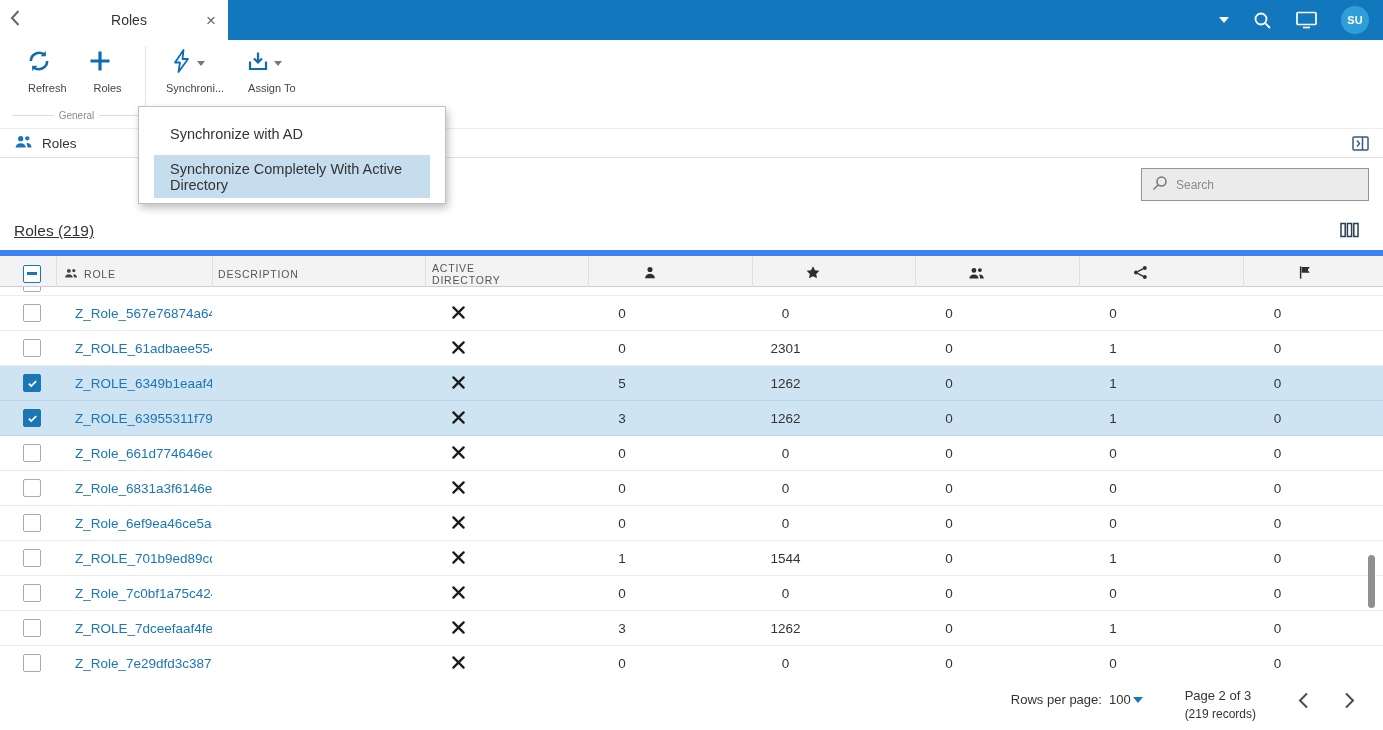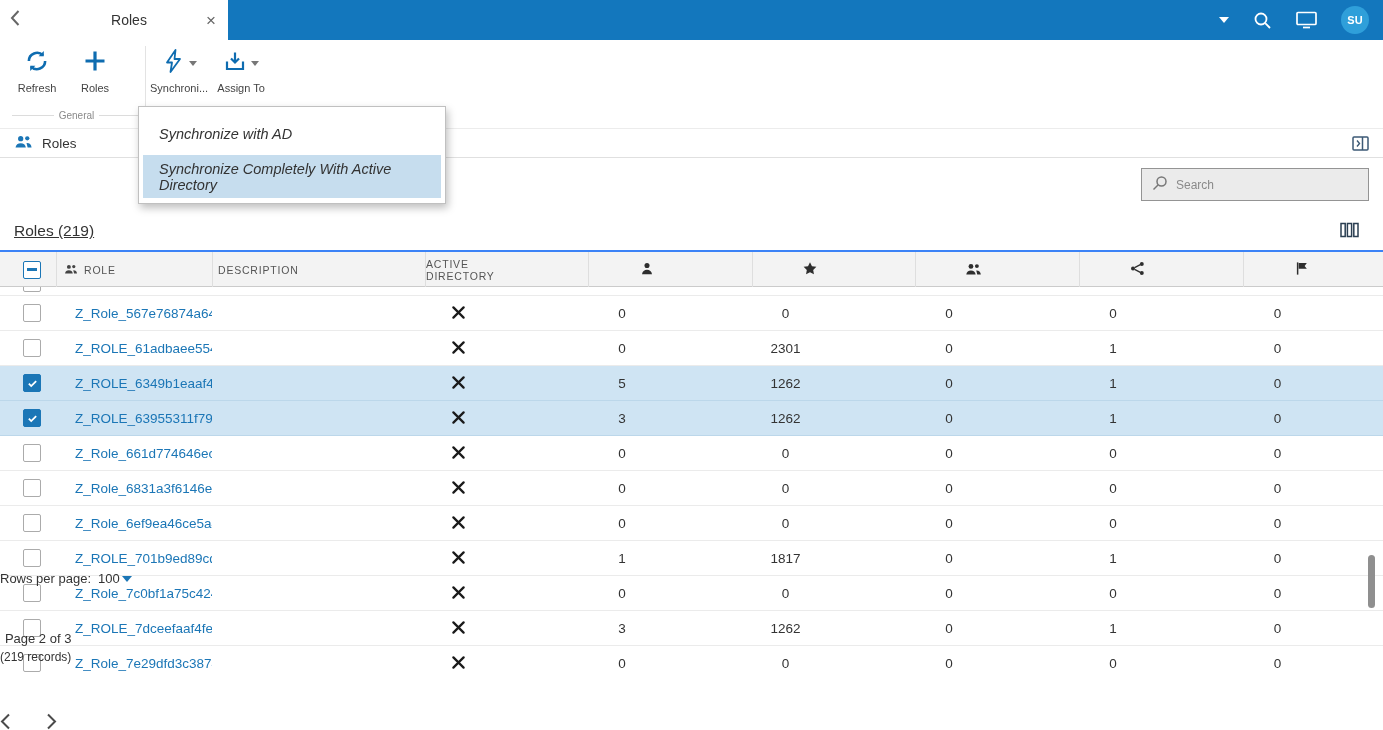--- a/index.html
+++ b/index.html
@@ -21,54 +21,54 @@
   .topbar-right { position:absolute; right:0; top:0; height:40px; display:flex; align-items:center; gap:24px; padding-right:14px; }
   .tb-caret { width:0; height:0; border-left:5.5px solid transparent; border-right:5.5px solid transparent; border-top:6px solid #fff; cursor:pointer; }
   .tb-icon { display:flex; align-items:center; cursor:pointer; }
   .avatar { width:28px; height:28px; border-radius:50%; background:var(--avatar,#2f9fda); color:#fff; font-size:11px; font-weight:bold; display:flex; align-items:center; justify-content:center; cursor:pointer; }
 
   
   .toolbar { position:absolute; top:40px; left:0; width:1383px; height:88px; background:#fff; }
   .toolbar-inner { display:flex; align-items:flex-start; padding-left:8px; }
   .tool { display:flex; flex-direction:column; align-items:center; min-width:58px; padding:9px 4px 2px; cursor:pointer; }
   .tool-iconrow { height:28px; display:flex; align-items:center; gap:4px; }
-  .tool-label { margin-top:5px; font-size:11px; color:#444; white-space:nowrap; }
+  .tool-label { margin-top:5px; font-size:11px; color:#444; white-space:nowrap;margin-left:16px; }
   .mini-caret { width:0; height:0; border-left:4px solid transparent; border-right:4px solid transparent; border-top:5px solid #777; }
   .group { position:relative; width:137px; display:flex; }
   .group-caption { position:absolute; left:0; top:70px; width:137px; display:flex; align-items:center; gap:5px; padding:0 4px; font-size:10px; color:#8a8a8a;text-align:right; }
   .group-caption .gline { flex:1; height:1px; background:#dcdcdc; }
   .vdiv { width:1px; background:#e3e3e3; height:78px; margin-top:6px; }
 
   
-  .menu { position:absolute; left:138px; top:106px; width:308px; background:#fff; border:1px solid #c0c0c0; box-shadow:2px 4px 8px rgba(0,0,0,.25); padding:5px 4px; z-index:50;font-style:italic; }
+  .menu { position:absolute; left:138px; top:106px; width:308px; background:#fff; border:1px solid #c0c0c0; box-shadow:2px 4px 8px rgba(0,0,0,.25); padding:5px 15px; z-index:50; }
   .menu-item { height:43px; display:flex; align-items:center; padding-left:16px; font-size:14.5px; color:#333; cursor:pointer; }
   .menu-item.highlighted { background:var(--menu-highlight,#c6ddee); }
 
   
   .breadcrumb-row { position:absolute; top:128px; left:0; width:1383px; height:30px; border-top:1px solid #ececec; border-bottom:1px solid #e0e0e0; display:flex; align-items:center; padding:0 14px; gap:9px; background:#fff; }
   .breadcrumb-label { font-size:13.5px; color:#333; }
   .breadcrumb-right { margin-left:auto; display:flex; align-items:center; cursor:pointer; }
 
   
   .search-box { position:absolute; top:168px; left:1141px; width:228px; height:33px; background:#ebebeb; border:1px solid #949494; display:flex; align-items:center; gap:8px; padding:0 10px; }
   .search-box input { flex:1; border:none; outline:none; background:transparent; font-family:"Liberation Sans",sans-serif; font-size:12px; color:#333; }
   .search-box input::placeholder { color:#8a8a8a; }
 
   
   .list-title { position:absolute; top:222px; left:14px; font-size:15.5px; color:#333;text-decoration:underline; }
   .colchooser { position:absolute; top:222px; right:24px; cursor:pointer; }
 
   
   .grid-cols { display:grid; grid-template-columns:56px 156px 165px 163px 164px 163px 164px 164px 165px 1fr; align-items:center; }
-  .thead { position:absolute; top:250px; left:0; width:1383px; height:37px; background:#f3f3f3; border-top:2px solid #3b82f6; border-bottom:1px solid #cbcbcb; }
+  .thead { position:absolute; top:250px; left:0; width:1383px; height:37px; background:#f3f3f3; border-top:6px solid #3b82f6; border-bottom:1px solid #cbcbcb; }
   .hcell { height:35px; display:flex; align-items:center; font-size:10.5px; letter-spacing:.8px; color:#555; border-left:1px solid #dedede; padding-left:5px; overflow:hidden; cursor:pointer; }
   .hcell:first-child { border-left:none; }
   .hcell.h-check { padding-left:23px; cursor:default; }
   .hcell.h-role { padding-left:7px; gap:6px; }
-  .hcell.center { justify-content:center; padding-left:0;margin-left:48px; }
+  .hcell.center { justify-content:center; padding-left:6px;margin-left:48px; }
   .hcell.spacer { border-left:none; cursor:default; }
 
   .rows-viewport { position:absolute; top:287px; left:0; width:1383px; height:388px; overflow:hidden; }
   .trow { height:35px; border-bottom:1px solid #ebebeb; background:#fff; cursor:pointer; }
   .trow.selected { background:var(--selected-row,#cfe4f3); border-bottom-color:#bcd7ea; }
   .trow.partial { height:9px; overflow:hidden; align-items:start; border-bottom:1px solid #ebebeb; }
   .trow.partial .cb { margin-top:-13px; }
   .cell { overflow:hidden; white-space:nowrap; }
   .c-check { padding-left:23px; }
   .c-role { padding-left:19px; }
@@ -80,25 +80,25 @@
   .cb.checked { background:var(--link,#1b76b6); border-color:var(--link,#1b76b6); }
   .cb-ind { display:flex; align-items:center; justify-content:center; width:18px; height:18px; background:#fff; border:1.5px solid var(--link,#1b76b6); border-radius:2px; cursor:pointer; }
   .cb-ind::after { content:""; width:10px; height:3px; background:var(--link,#1b76b6); }
   .xmark { display:inline-flex; margin-top:3px; }
 
   
   .scrollbar { position:absolute; right:8px; top:287px; width:7px; height:388px; }
   .scroll-thumb { position:absolute; top:268px; left:0; width:7px; height:53px; background:#8f8f8f; border-radius:3.5px; cursor:pointer; }
 
   
-  .footer { position:absolute; top:675px; left:0; width:1383px; height:55px; background:#fff; display:flex; justify-content:flex-end; align-items:flex-start; gap:42px; padding:10px 28px 0 0;flex-direction:column; }
+  .footer { position:absolute; top:675px; left:0; width:1383px; height:55px; background:#fff; display:flex; justify-content:flex-end; align-items:flex-start; gap:42px; padding:10px 28px 0 0; }
   .rows-per-page { display:flex; align-items:center; gap:7px; font-size:13px; color:#333; margin-top:7px; }
   .rpp-value { display:flex; align-items:center; gap:2px; cursor:pointer; }
   .rpp-caret { width:0; height:0; border-left:5px solid transparent; border-right:5px solid transparent; border-top:6px solid var(--link,#1b76b6); }
-  .page-block { text-align:right; font-size:13px; color:#333; margin-top:3px; }
+  .page-block { text-align:left; font-size:13px; color:#333; margin-top:3px; }
   .records { font-size:12px; margin-top:4px; }
   .pager { display:flex; gap:35px; margin-top:7px; }
   .pager-btn { cursor:pointer; display:flex; align-items:center; }
 </style>
 </head>
 <body>
 
 <div class="topbar">
   <div class="tabstrip">
     <div class="back-btn">
@@ -475,21 +475,21 @@
         </div>
     <div class="cell c-desc"></div>
     <div class="cell c-ad">
       <span class="xmark">
         <svg width="13" height="13" viewBox="0 0 14 14">
               <path d="M1.5 1.5l11 11M12.5 1.5l-11 11" stroke="#1a1a1a" stroke-width="2.4" stroke-linecap="round"></path>
             </svg>
       </span>
     </div>
     <div class="cell c-num n0">1</div>
-    <div class="cell c-num n1">1817</div>
+    <div class="cell c-num n1">1544</div>
     <div class="cell c-num n2">0</div>
     <div class="cell c-num n3">1</div>
     <div class="cell c-num n4">0</div>
   </div>
 
   <div class="trow grid-cols">
     <div class="cell c-check">
           <span class="cb"></span>
         </div>
     <div class="cell c-role">

